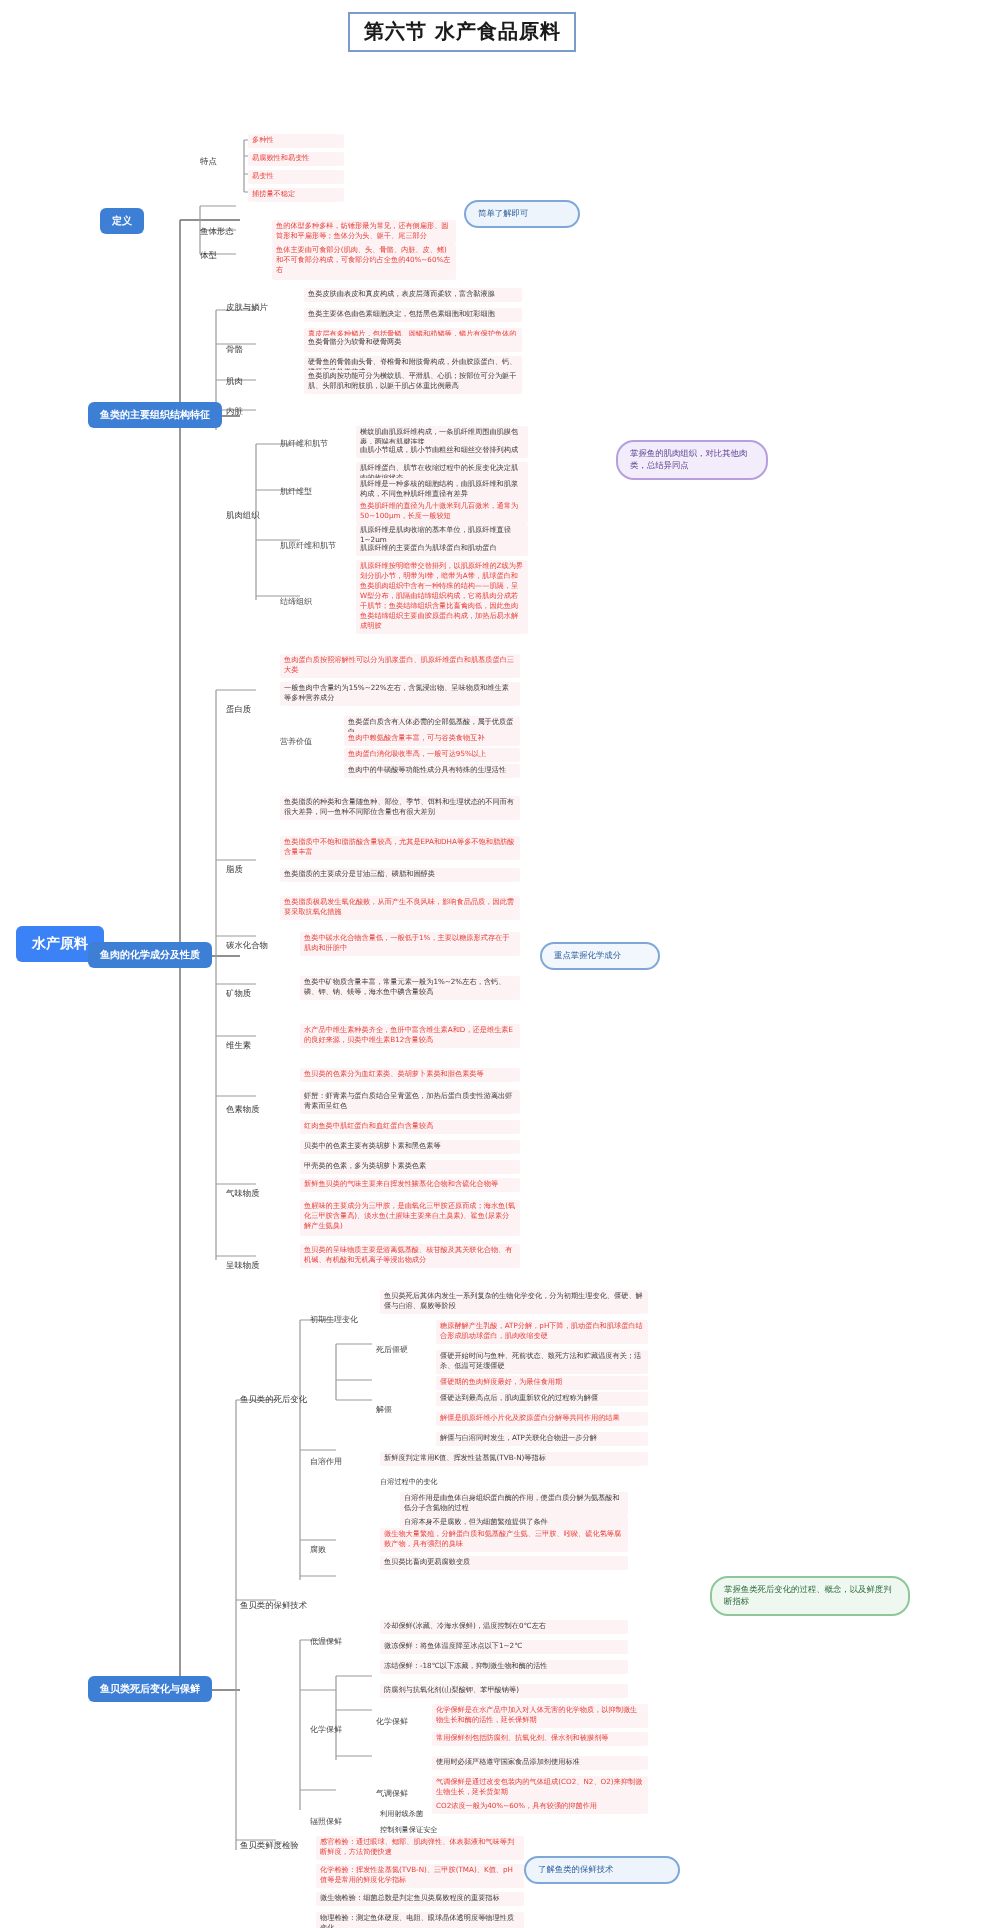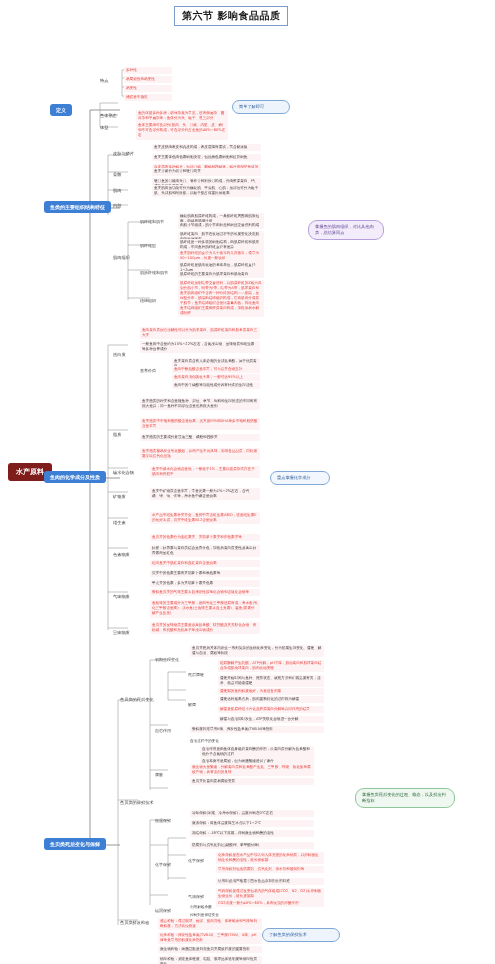--- a/index.html
+++ b/index.html
@@ -20,21 +20,21 @@
     background:#ffffff;
     padding:2px 7px;
     font-size:10px;font-weight:bold;color:#1a1a1a;
     letter-spacing:.5px;
     white-space:nowrap;
   }
 
   
   .root{
     position:absolute;left:8px;top:463px;
-    background:#7f1d1d;color:#fff;
+    background:#3b82f6;color:#fff;
     border-radius:3px;
     padding:4px 8px;
     font-size:7px;font-weight:bold;
     white-space:nowrap;
   }
 
   
   .l1{
     position:absolute;
     background:#3e7fd6;color:#fff;
@@ -115,21 +115,21 @@
       <path d="M108 345 V630 M108 345 H128 M108 430 H128 M108 468 H128 M108 492 H128 M108 518 H128 M108 548 H128 M108 592 H128 M108 628 H128"></path>
 
       <path d="M118 700 V925 M118 700 H138 M118 800 H138 M118 920 H138"></path>
       <path d="M150 660 V790 M150 660 H168 M150 725 H168 M150 770 H168 M150 788 H168"></path>
       <path d="M168 672 V700 M168 672 H186 M168 690 H186 M168 700 H186"></path>
       <path d="M150 820 V905 M150 820 H168 M150 845 H168 M150 895 H168"></path>
       <path d="M168 838 V880 M168 838 H186 M168 855 H186 M168 878 H186"></path>
     </g>
   </svg>
 
-  <div class="title">第六节 影响食品品质</div>
+  <div class="title">第六节 水产食品原料</div>
 
   <div class="root">水产原料</div>
 
   <div class="l1" style="left:50px;top:104px;">定义</div>
 
   <div class="l2" style="left:100px;top:78px;">特点</div>
   <div class="leaf" style="left:124px;top:67px;width:44px;"><span class="hl">多种性</span></div>
   <div class="leaf" style="left:124px;top:76px;width:44px;"><span class="hl">易腐败性和易变性</span></div>
   <div class="leaf" style="left:124px;top:85px;width:44px;"><span class="hl">易变性</span></div>
   <div class="leaf" style="left:124px;top:94px;width:44px;"><span class="hl">捕捞量不稳定</span></div>

